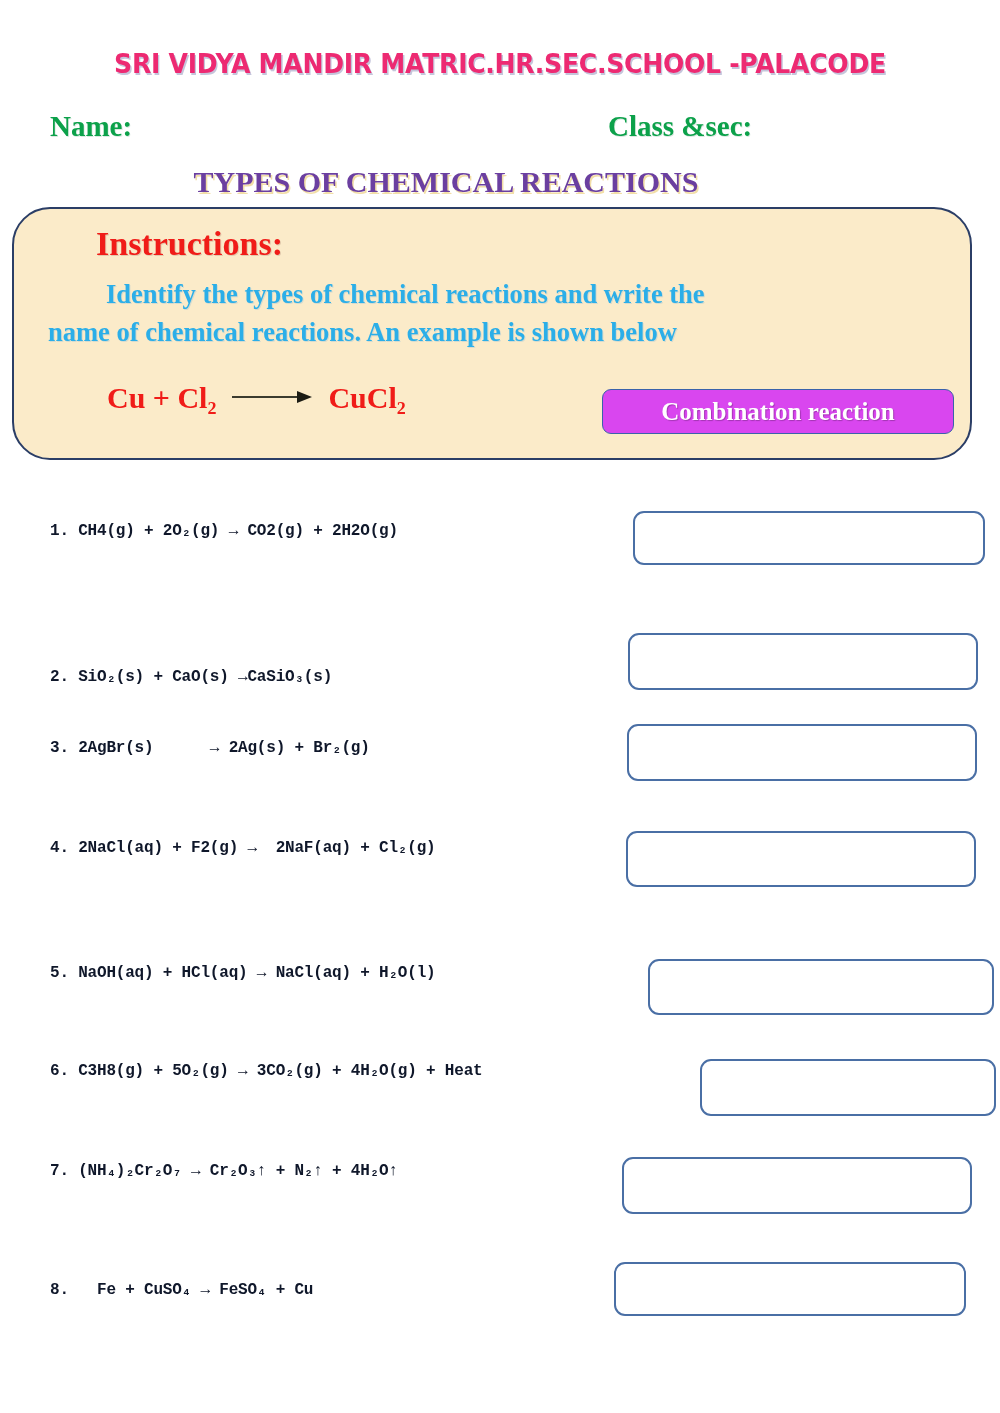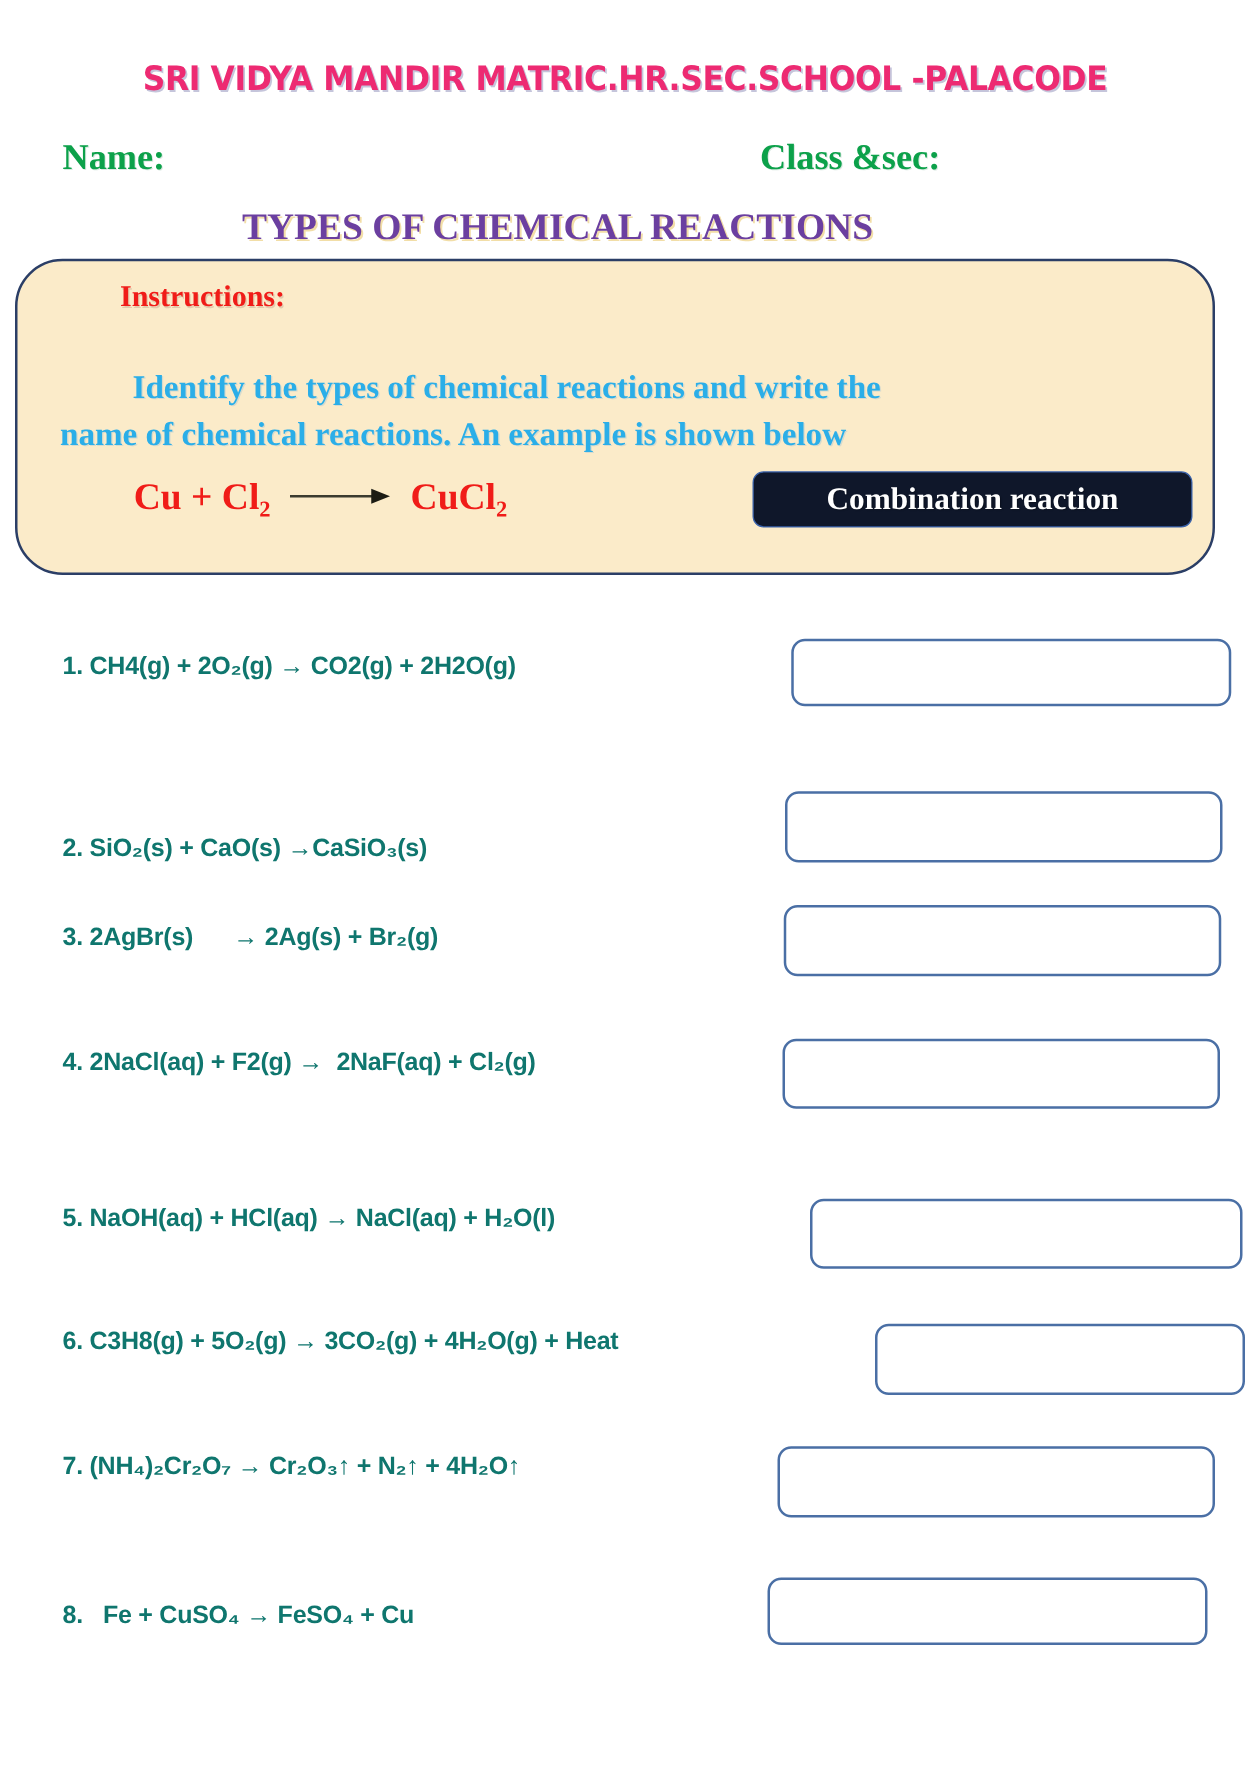--- a/index.html
+++ b/index.html
@@ -76,36 +76,35 @@
     background: #FBEBC9;
     border: 2.5px solid #2B3E66;
     border-radius: 38px;
   }
   .instructions-heading {
     position: absolute;
     left: 82px;
     top: 16px;
     font-family: "Liberation Serif", serif;
     font-weight: bold;
-    font-size: 24px;
+    font-size: 34px;
     color: #F01C18;
     text-shadow: 1px 1px 0 rgba(180,140,120,0.35);
   }
   .instructions-body {
     position: absolute;
     left: 34px;
     top: 66px;
     width: 900px;
     font-family: "Liberation Serif", serif;
     font-weight: bold;
     font-size: 26.5px;
     line-height: 38px;
     color: #2BAEE8;
     text-shadow: 1px 1px 0 rgba(150,190,215,0.35);
-    margin-top: 15px;
   }
   .instructions-body .line1 { display: block; padding-left: 58px; }
   .instructions-body .line2 { display: block; }
 
   .example-row {
     position: absolute;
     left: 0;
     top: 168px;
     width: 100%;
     height: 60px;
@@ -146,44 +145,44 @@
     position: absolute;
     right: 0;
     top: 1px;
     border-top: 6px solid transparent;
     border-bottom: 6px solid transparent;
     border-left: 15px solid #1C1C14;
   }
   .answer-chip {
     position: absolute;
     left: 588px;
-    top: 0px;
+    top: 12px;
     width: 352px;
     height: 45px;
     box-sizing: border-box;
-    background: #0f172a;
+    background: #d946ef;
     border: 1.5px solid #3A62AA;
     border-radius: 9px;
     display: flex;
     align-items: center;
     justify-content: center;
     font-family: "Liberation Serif", serif;
     font-weight: bold;
     font-size: 25px;
     color: #FFFFFF;
     text-shadow: 1px 1px 1px rgba(0,0,0,0.25);
   }
 
   
   .question {
     position: absolute;
-    font-family: Liberation Sans, sans-serif;
-    font-weight: bold;
-    font-size: 20px;
-    color: #0f766e;
+    font-family: Liberation Mono, monospace;
+    font-weight: bold;
+    font-size: 16px;
+    color: #0f172a;
     white-space: pre;
     letter-spacing: -0.2px;
   }
   .answer-box {
     position: absolute;
     box-sizing: border-box;
     background: #FFFFFF;
     border: 2px solid #4A6FA5;
     border-radius: 11px;
   }

